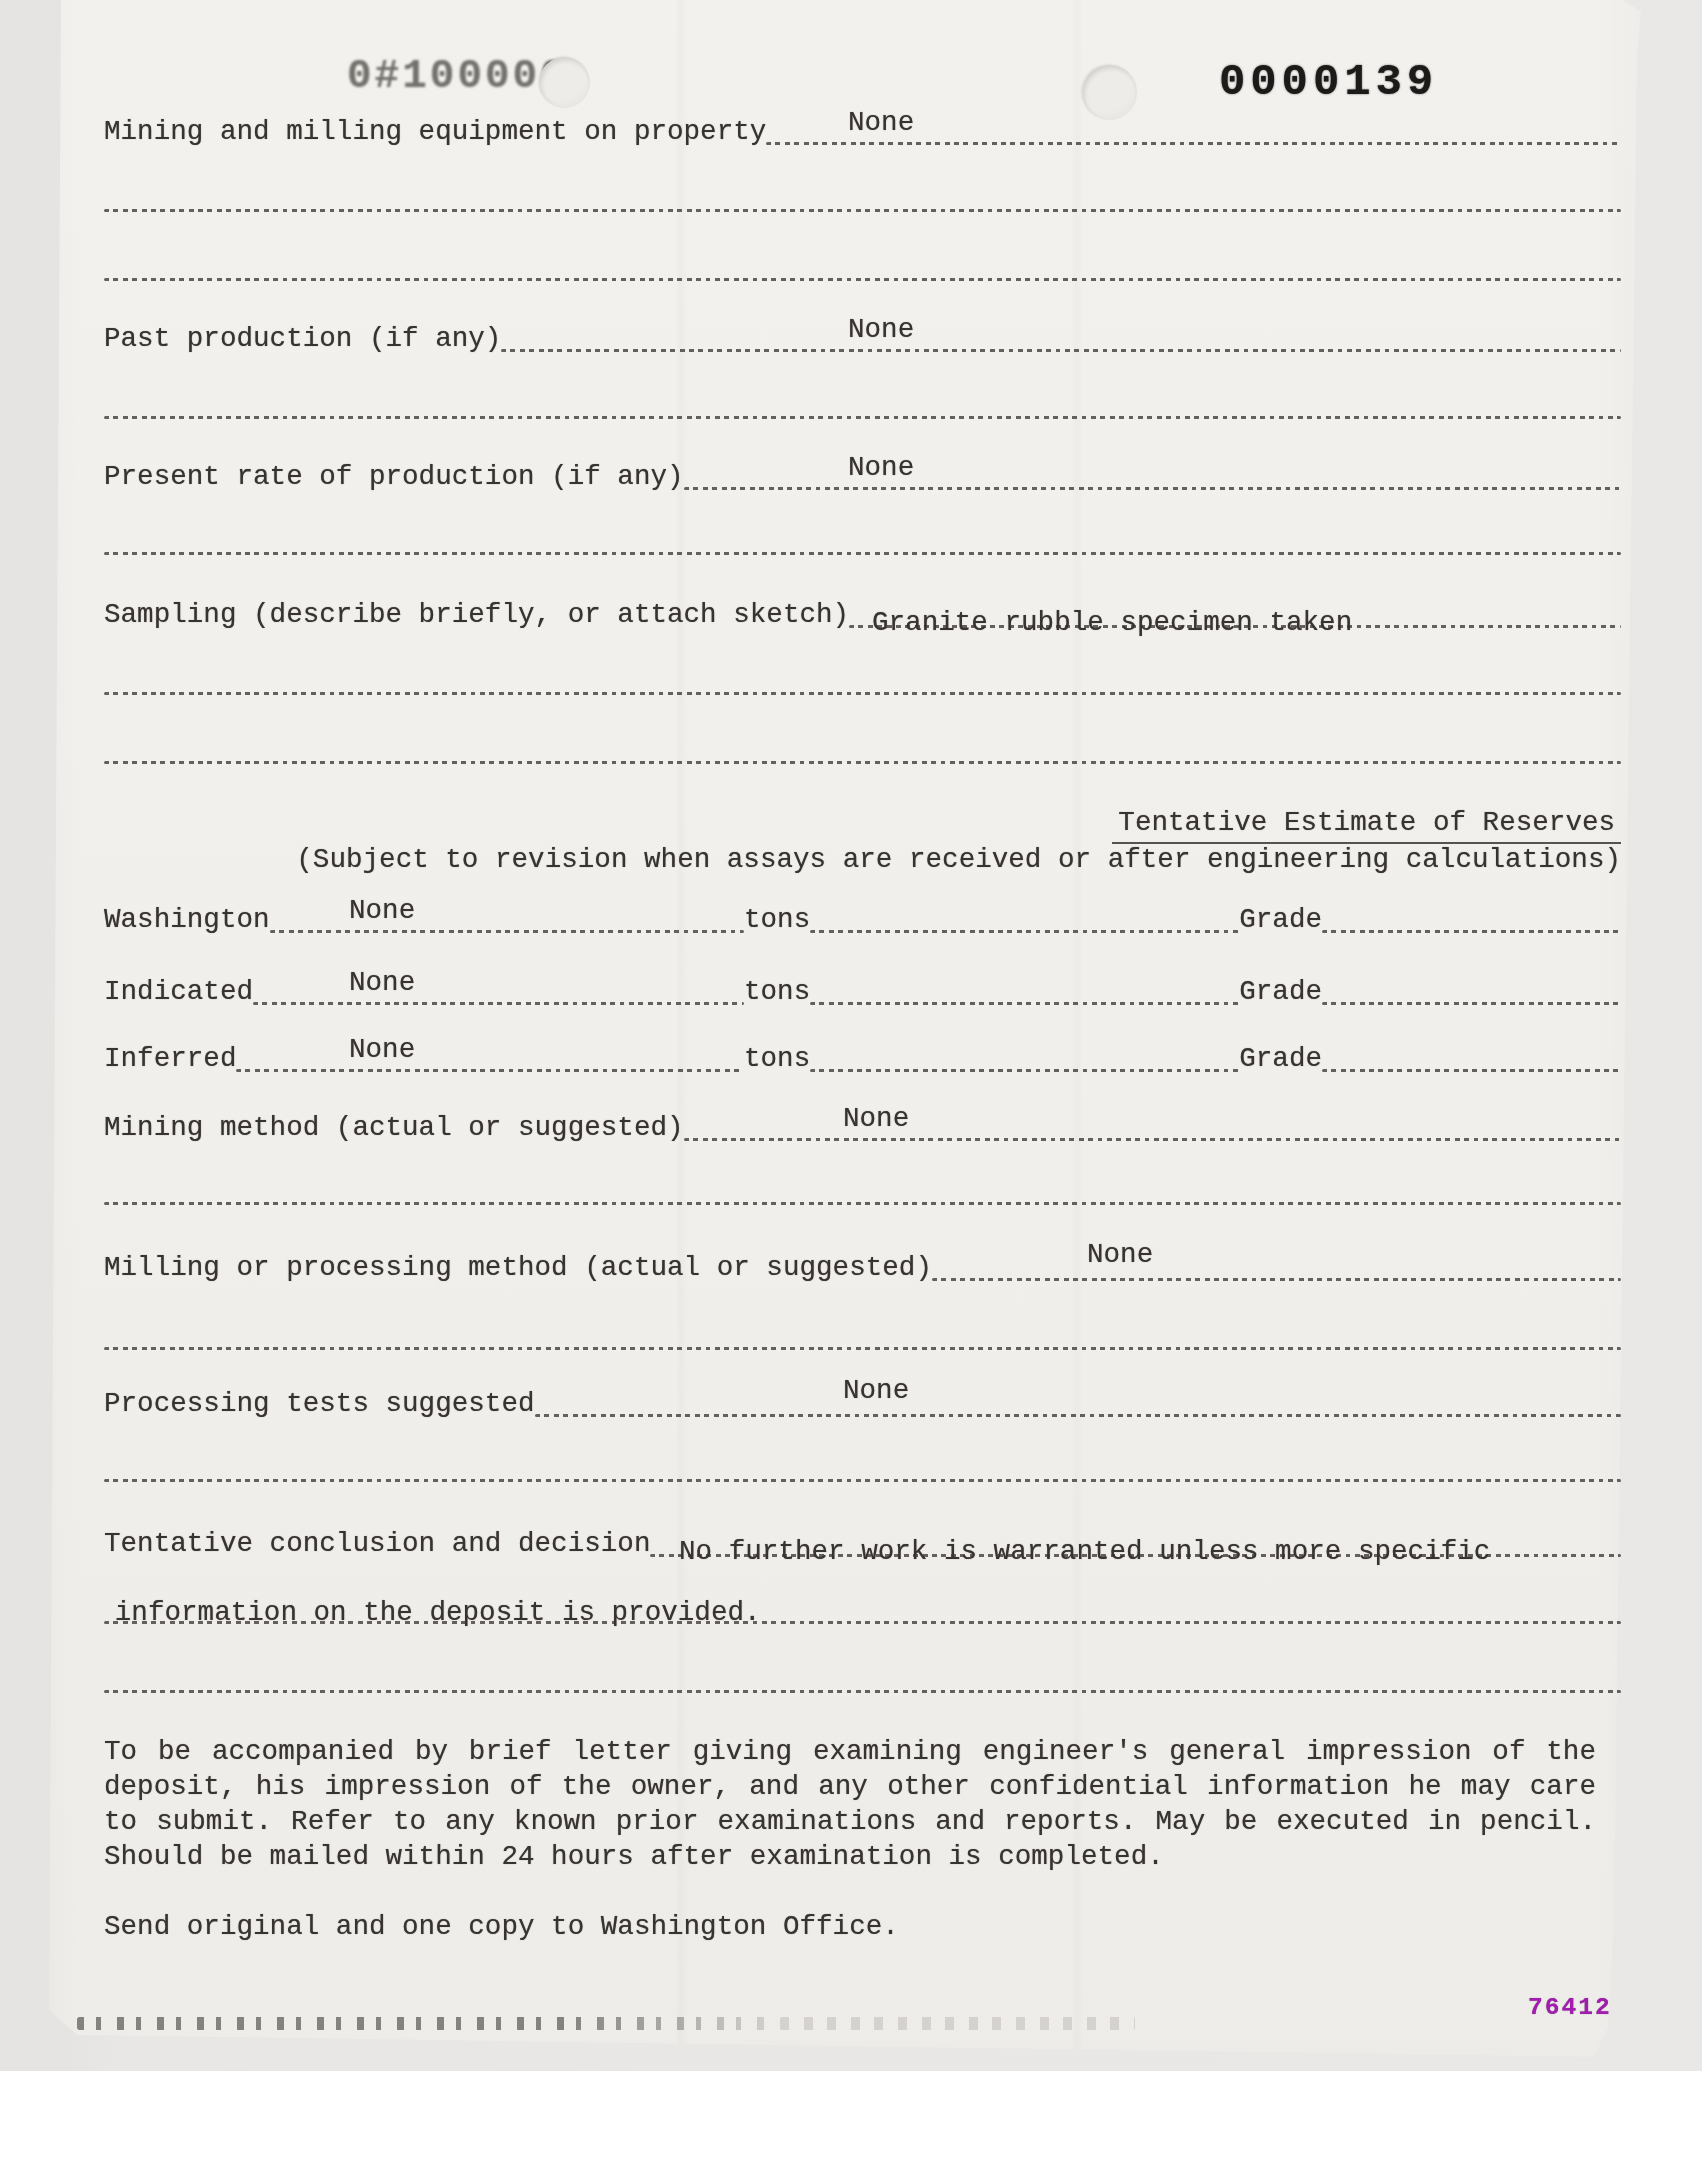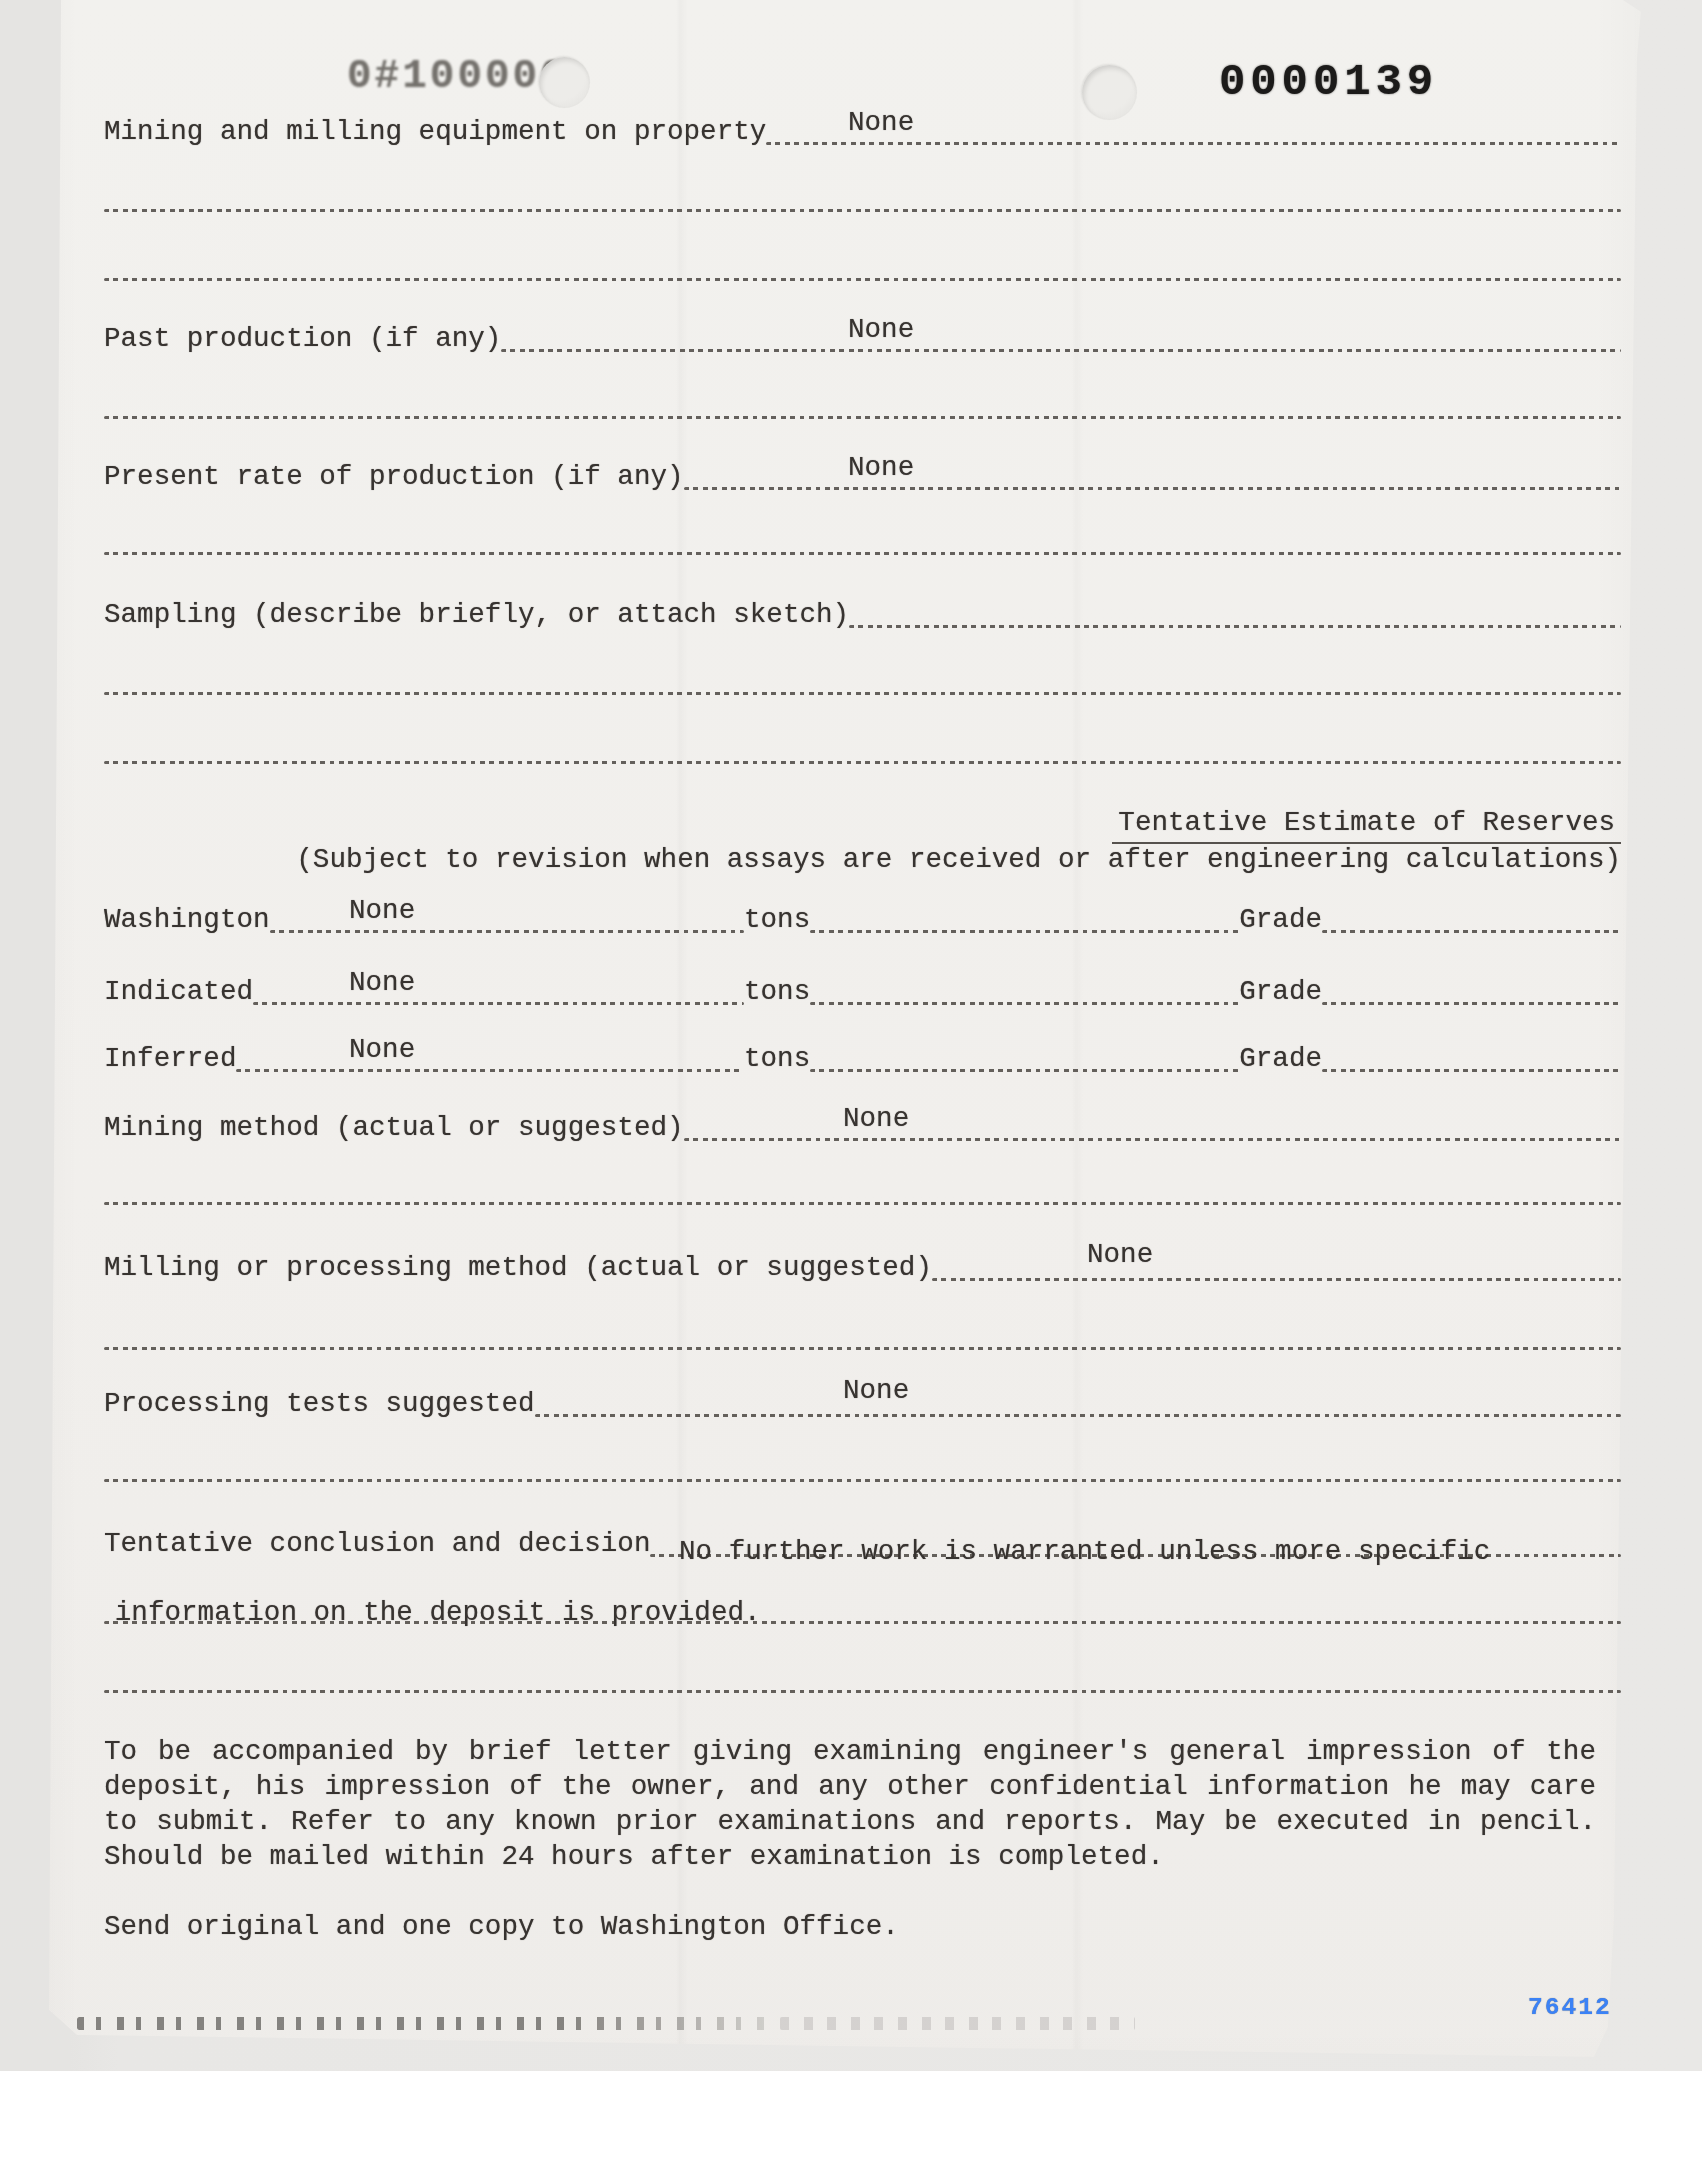--- a/index.html
+++ b/index.html
@@ -39,21 +39,21 @@
   .underlined{display:inline-block;border-bottom:2.5px solid rgba(59,54,49,.85);padding:0 5.9px 3px;}
   .para{position:absolute;left:104px;width:1492px;line-height:35px;text-align:justify;}
   .note{position:absolute;left:104px;white-space:nowrap;text-align:right;}
   
   .stamp-faint{position:absolute;left:347px;top:53px;font-size:41px;font-weight:bold;
                letter-spacing:3px;color:rgba(98,95,91,.42);filter:blur(1.3px);}
   .stamp-serial{position:absolute;left:1219px;top:57px;font-size:44px;font-weight:bold;
                 letter-spacing:4.9px;color:#1c1b1a;text-shadow:0 0 2px rgba(25,24,23,.7);
                 filter:blur(0.5px);}
   .stamp-form{position:absolute;left:1528px;top:1994px;font-size:24.6px;font-weight:bold;
-              letter-spacing:2px;color:#3b82f6;filter:blur(0.6px);}
+              letter-spacing:2px;color:#a21caf;filter:blur(0.6px);}
   
   .hole{position:absolute;border-radius:50%;
         background:radial-gradient(circle at 42% 36%,#edecE9 55%,#e6e5e2 80%,#d6d5d2 100%);
         background:radial-gradient(circle at 42% 36%,#edece9 55%,#e6e5e2 80%,#d6d5d2 100%);
         box-shadow:inset 2px 3px 4.9px rgba(0,0,0,.12), -1px -1px 2px rgba(0,0,0,.08);}
   .hole.h1{left:539px;top:57px;width:51px;height:51px;}
   .hole.h2{left:1082px;top:65px;width:55px;height:55px;}
   
   .footer-frag{position:absolute;top:2017px;height:12.8px;border-radius:2px;filter:blur(0.6px);}
   .footer-frag.dark{left:77px;width:699px;opacity:.55;
@@ -103,20 +103,21 @@
       <span class="leader"></span>
       <span class="ans raised" style="left:744px">None</span>
     </div>
     <div class="row" style="top:523px">
         <span class="leader"></span>
       </div>
 
     <div class="row" style="top:596px">
       <span class="lbl">Sampling (describe briefly, or attach sketch)</span>
       <span class="leader"></span>
+      <span class="ans struck" style="left:768px">Granite rubble specimen taken</span>
     </div>
     <div class="row" style="top:663px">
         <span class="leader"></span>
       </div>
     <div class="row" style="top:732px">
         <span class="leader"></span>
       </div>
 
     <div class="center-line" style="top:806px">
       <span class="underlined">Tentative Estimate of Reserves</span>

